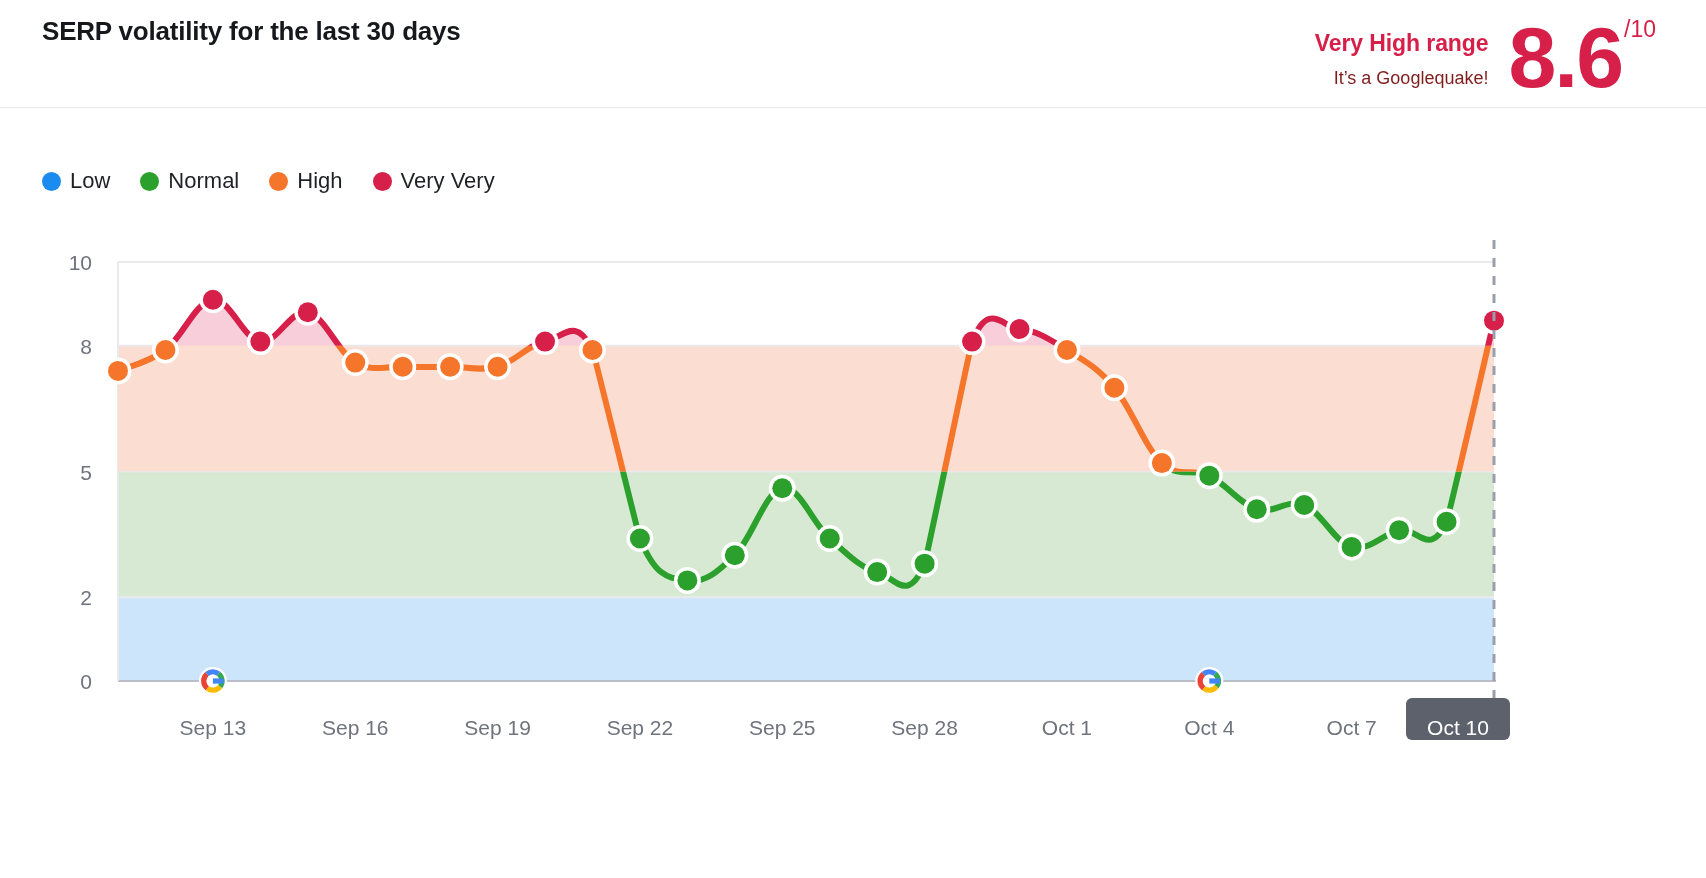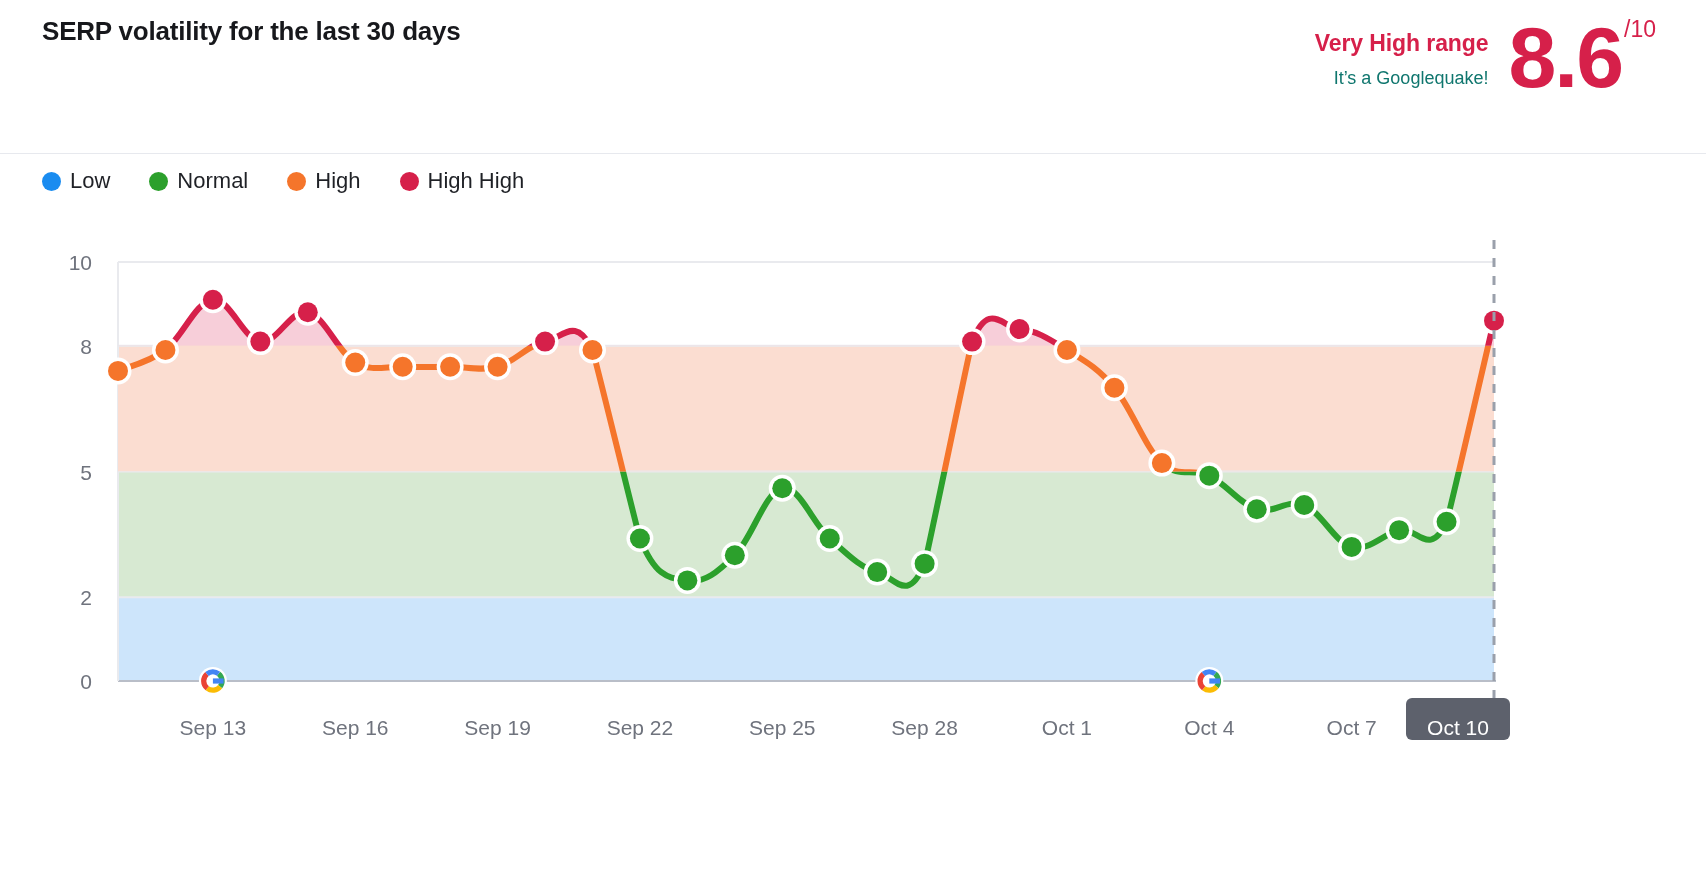--- a/index.html
+++ b/index.html
@@ -10,21 +10,21 @@
     background:#ffffff;
     font-family:"Liberation Sans", sans-serif;
     color:#1f2126;
     overflow:hidden;
   }
   .card { width:1706px; height:878px; background:#fff; position:relative; }
 
   
   .header {
     position:relative;
-    height:154px;
+    height:108px;
     border-bottom:1px solid #e7e9ee;
     padding:18px 26px 0 42px;
   }
   .hdr-left { position:absolute; left:42px; top:16px; }
   .title {
     font-size:26px; font-weight:bold; letter-spacing:-0.2px;
     color:#17181c; line-height:1.2; margin:0;
   }
   .subtitle {
     font-size:21px; color:#8e929c; margin-top:14px; line-height:1.2;
@@ -32,36 +32,36 @@
   .hdr-right {
     position:absolute; right:50px; top:18px;
     display:flex; align-items:flex-start; gap:20px;
   }
   .range-block { text-align:right; padding-top:12px; }
   .range-label {
     font-size:23px; font-weight:bold; color:#d6204a; line-height:1.2;
     letter-spacing:-0.1px;
   }
   .range-note {
-    font-size:18px; color:#0f766e; margin-top:10px; line-height:1.2;
+    font-size:18px; color:#7f1d1d; margin-top:10px; line-height:1.2;
   }
   .score-block { display:flex; align-items:flex-start; line-height:1; }
   .score {
     font-size:86px; font-weight:bold; color:#d6204a;
     letter-spacing:-2px; line-height:0.92;
   }
   .score-max {
     font-size:23px; color:#d6204a; font-weight:normal;
     margin-left:2px; margin-bottom:26px;
   }
 
   
   .legend {
     position:absolute; left:42px; top:168px;
-    display:flex; align-items:center; gap:39px;
+    display:flex; align-items:center; gap:30px;
   }
   .legend-item { display:flex; align-items:center; gap:9px; }
   .legend-dot { width:19px; height:19px; border-radius:50%; display:block; }
   .legend-text { font-size:22px; color:#1f2126; }
 
   
   .chart-wrap { position:absolute; left:0; top:220px; width:1706px; height:560px; }
   #chart-svg { display:block; }
 
   .ytick { font-size:21px; fill:#6f737d; text-anchor:end; font-family:"Liberation Sans", sans-serif; }
@@ -97,21 +97,21 @@
     <div class="legend-item">
       <span class="legend-dot" style="background: rgb(44, 160, 44);"></span>
       <span class="legend-text">Normal</span>
     </div>
     <div class="legend-item">
       <span class="legend-dot" style="background: rgb(245, 117, 43);"></span>
       <span class="legend-text">High</span>
     </div>
     <div class="legend-item">
       <span class="legend-dot" style="background: rgb(214, 32, 74);"></span>
-      <span class="legend-text">High High</span>
+      <span class="legend-text">Very Very</span>
     </div>
   </div>
 
   <div class="chart-wrap">
     <svg id="chart-svg" width="1706" height="560">
         <defs>
           <clipPath id="plotclip">
             <rect x="118" y="42" width="1376" height="419"></rect>
           </clipPath>
           <clipPath id="clip5">

